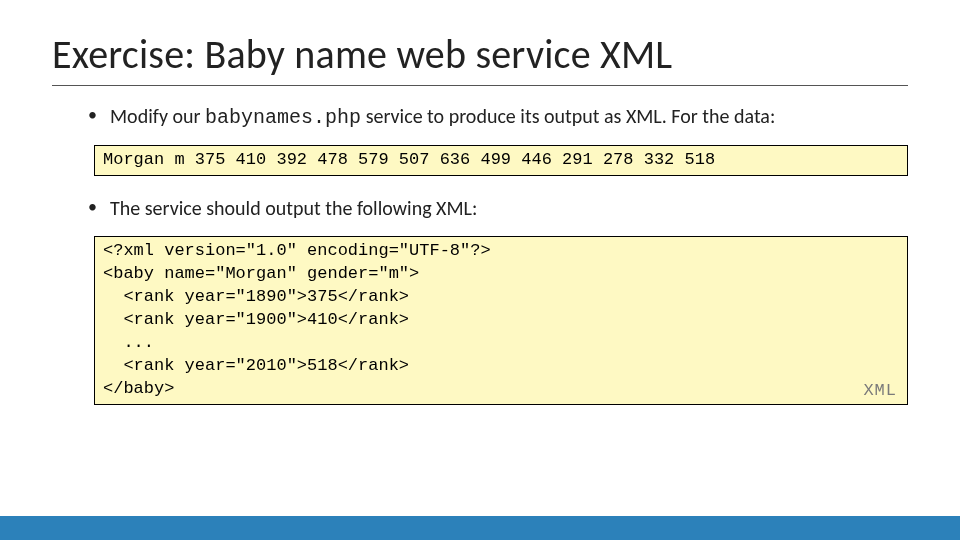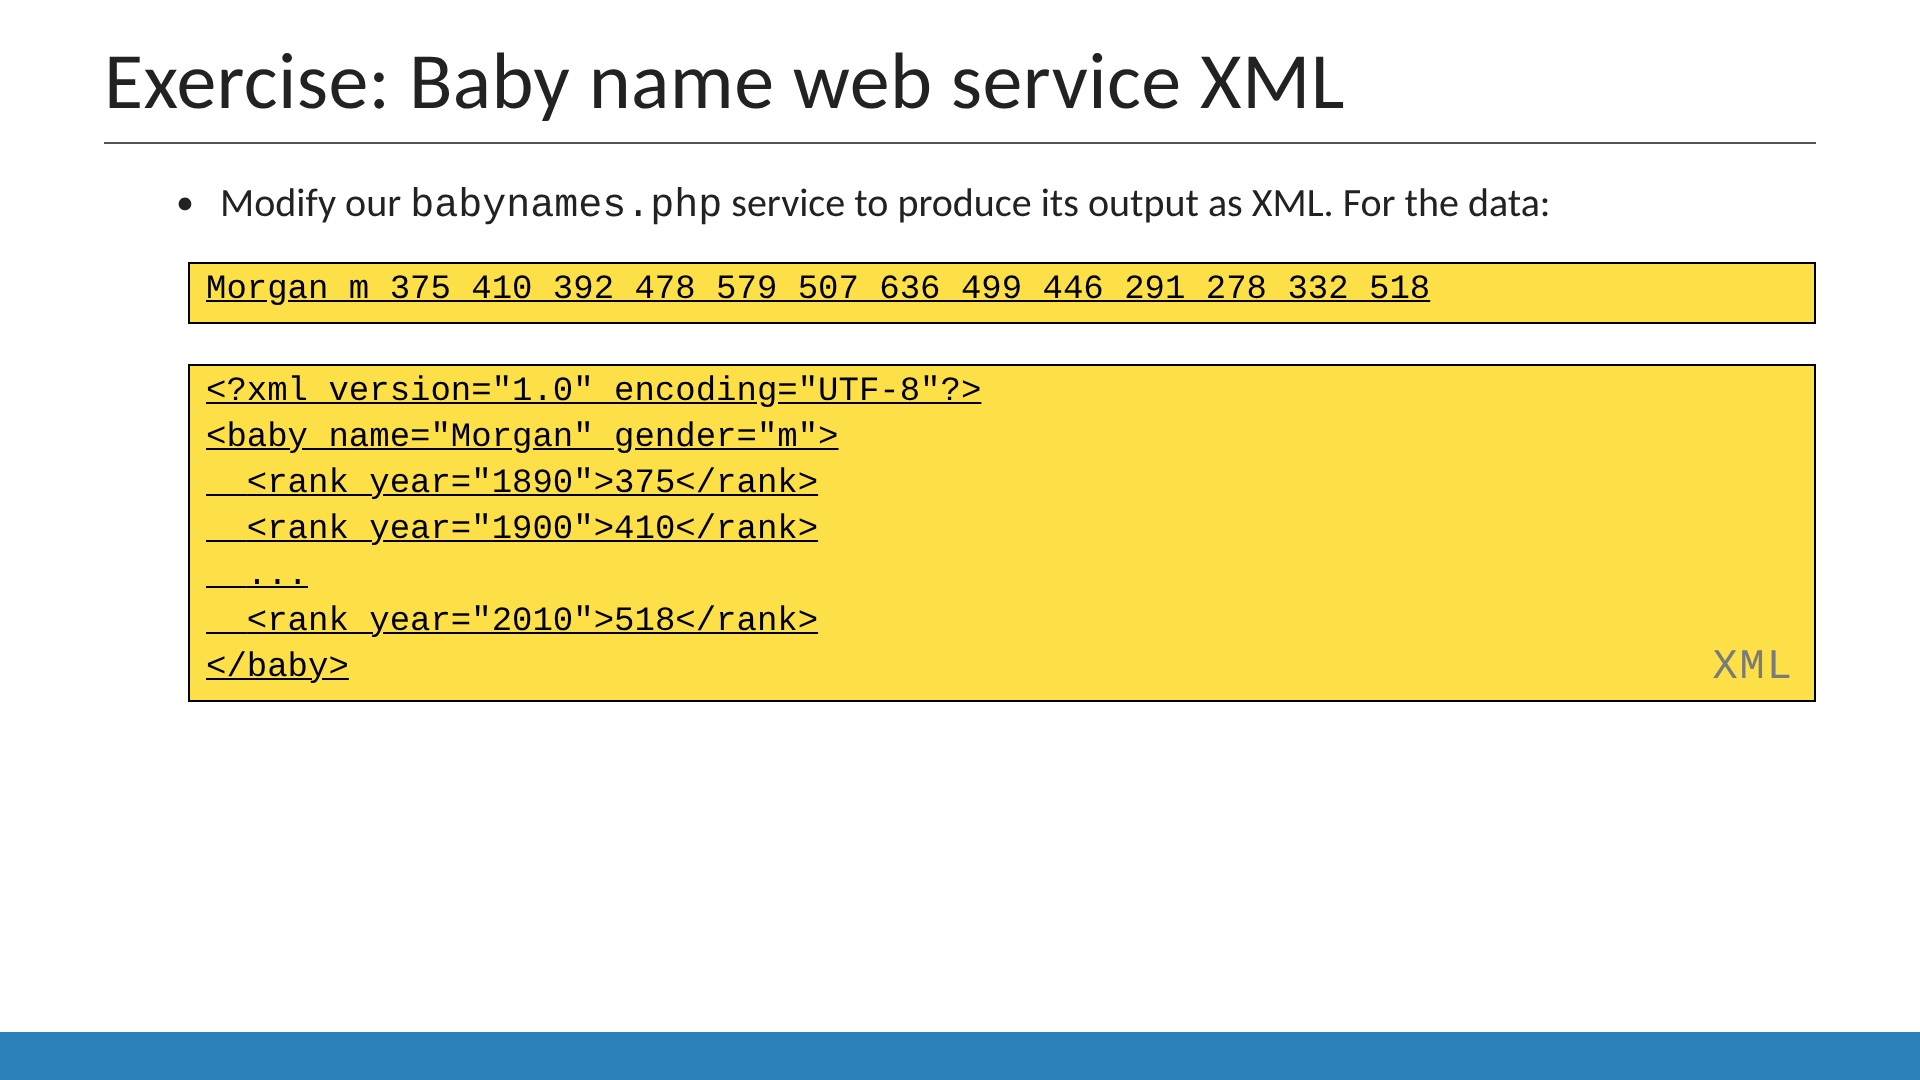--- a/index.html
+++ b/index.html
@@ -10,21 +10,21 @@
     background: #fff;
     font-family: Calibri, "Segoe UI", Arial, sans-serif;
     position: relative;
     overflow: hidden;
   }
   .slide {
     position: relative;
     width: 100%;
     height: 100%;
     box-sizing: border-box;
-    padding: 16px 52px 0 52px;
+    padding: 30px 52px 0 52px;
   }
   .title {
     font-family: "Calibri Light", Calibri, "Segoe UI", Arial, sans-serif;
     font-size: 40px;
     font-weight: 300;
     color: #222;
     margin: 0 0 6px 0;
     letter-spacing: 0.2px;
   }
   .title-rule {
@@ -50,39 +50,38 @@
     top: 0;
     font-size: 18px;
     color: #222;
   }
   .mono {
     font-family: "Courier New", Courier, monospace;
   }
   .code-box {
     margin: 8px 0 20px 42px;
     border: 1.2px solid #000;
-    background: #fde047;
+    background: #fef9c3;
     padding: 3px 8px 3px 8px;
     position: relative;
-    text-decoration: underline;
   }
   .code-box pre {
     margin: 0;
     font-family: "Courier New", Courier, monospace;
     font-size: 17px;
     line-height: 1.35;
     white-space: pre-wrap;
     color: #000;
   }
   .xml-tag {
     position: absolute;
     right: 10px;
     bottom: 4px;
     font-family: "Courier New", Courier, monospace;
-    font-size: 21px;
+    font-size: 17px;
     color: #7a7a7a;
     letter-spacing: 1px;
   }
   .footer-bar {
     position: absolute;
     left: 0;
     right: 0;
     bottom: 0;
     height: 24px;
     background: #2c81ba;
@@ -99,20 +98,23 @@
   <ul class="body">
     <li>
       <span>Modify our </span><span class="mono">babynames.php</span><span> service to produce its output as XML. For the data:</span>
     </li>
   </ul>
 
   <div class="code-box">
     <pre>Morgan m 375 410 392 478 579 507 636 499 446 291 278 332 518</pre>
   </div>
 
+  <ul class="body">
+    <li>The service should output the following XML:</li>
+  </ul>
 
   <div class="code-box">
     <pre>&lt;?xml version="1.0" encoding="UTF-8"?&gt;
 &lt;baby name="Morgan" gender="m"&gt;
   &lt;rank year="1890"&gt;375&lt;/rank&gt;
   &lt;rank year="1900"&gt;410&lt;/rank&gt;
   ...
   &lt;rank year="2010"&gt;518&lt;/rank&gt;
 &lt;/baby&gt;</pre>
     <span class="xml-tag">XML</span>

